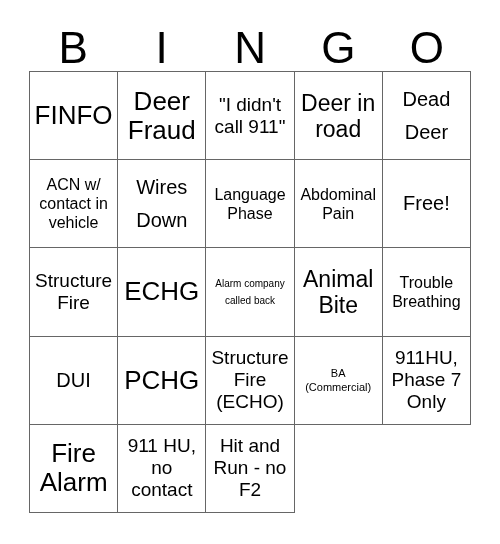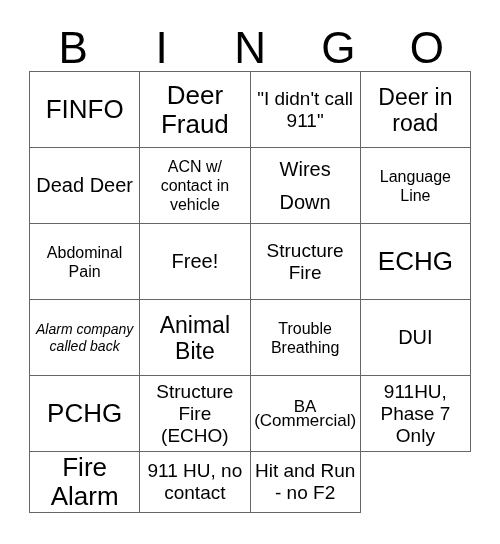--- a/index.html
+++ b/index.html
@@ -51,21 +51,21 @@
   .grid {
     position: absolute;
     left: 29px;
     top: 71px;
     width: 442px;
     height: 442px;
     border-top: 1px solid #666666;
     border-left: 1px solid #666666;
     box-sizing: border-box;
     display: grid;
-    grid-template-columns: repeat(4, 1fr);
+    grid-template-columns: repeat(5, 1fr);
     grid-template-rows: repeat(5, 1fr);
     background: #ffffff;
   }
 
   .cell {
     border-right: 1px solid #666666;
     border-bottom: 1px solid #666666;
     box-sizing: border-box;
     display: flex;
     align-items: center;
@@ -85,22 +85,22 @@
     overflow-wrap: break-word;
     hyphens: none;
   }
 
   
   .fs-xxl .cell-text { font-size: 20px; line-height: 33px; }
   .fs-xl  .cell-text { font-size: 26px; line-height: 29px; }
   .fs-lg  .cell-text { font-size: 23px; line-height: 26px; }
   .fs-md  .cell-text { font-size: 19px; line-height: 22px; }
   .fs-sm  .cell-text { font-size: 16px; line-height: 19px; }
-  .fs-xs  .cell-text { font-size: 14px; line-height: 17px; font-style: italic; }
-  .fs-xxs .cell-text { font-size: 17px; line-height: 14px; }
+  .fs-xs  .cell-text { font-size: 10px; line-height: 17px; }
+  .fs-xxs .cell-text { font-size: 11px; line-height: 14px; }
 </style>
 </head>
 <body>
 
 <div id="bingo-card">
 
   <div class="header-row">
     <div class="header-cell">B</div>
     <div class="header-cell">I</div>
     <div class="header-cell">N</div>
@@ -126,21 +126,21 @@
     <div class="cell fs-xxl" id="c-1-0">
         <span class="cell-text">Dead Deer</span>
       </div>
     <div class="cell fs-sm" id="c-1-1">
         <span class="cell-text">ACN w/ contact in vehicle</span>
       </div>
     <div class="cell fs-xxl" id="c-1-2">
         <span class="cell-text">Wires Down</span>
       </div>
     <div class="cell fs-sm" id="c-1-3">
-        <span class="cell-text">Language Line</span>
+        <span class="cell-text">Language Phase</span>
       </div>
 
     <div class="cell fs-sm" id="c-2-0">
         <span class="cell-text">Abdominal Pain</span>
       </div>
     <div class="cell fs-xxl" id="c-2-2">
         <span class="cell-text">Free!</span>
       </div>
     <div class="cell fs-md" id="c-2-1">
         <span class="cell-text">Structure Fire</span>

